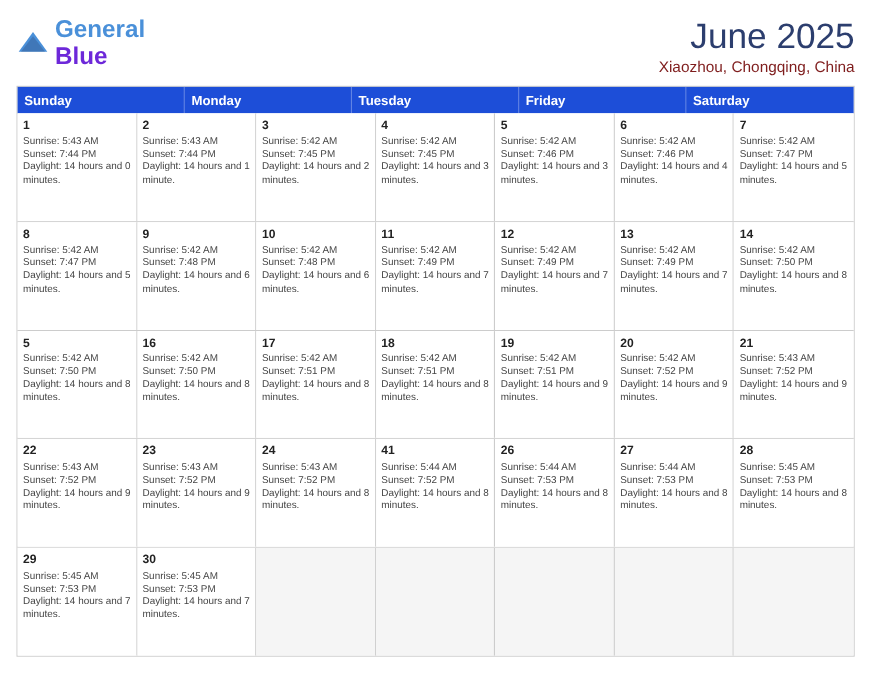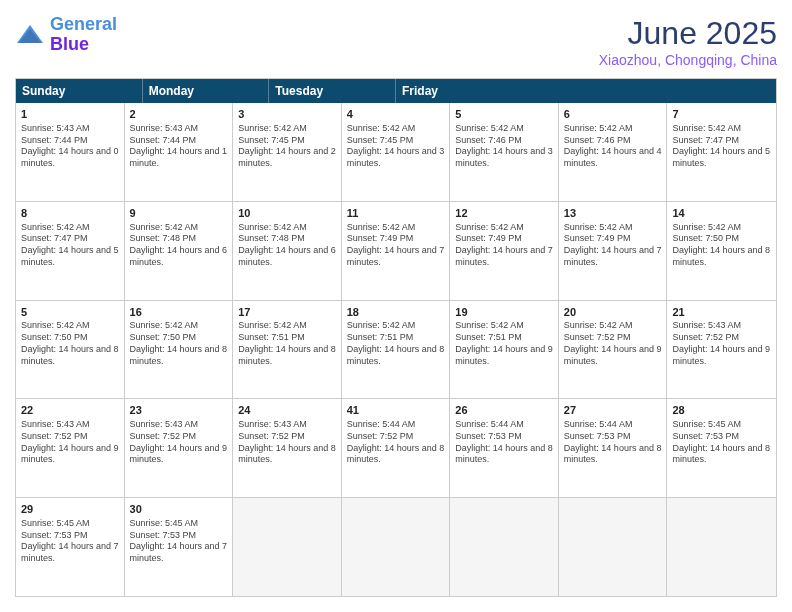--- a/index.html
+++ b/index.html
@@ -22,21 +22,21 @@
       justify-content: space-between;
       align-items: flex-start;
       margin-bottom: 10px;
     }
     .logo {
       display: flex;
       align-items: center;
       gap: 5px;
     }
     .logo-text {
-      font-size: 18px;
+      font-size: 22px;
       font-weight: bold;
       color: #2c3e6e;
       line-height: 1.1;
     }
     .logo-text span {
       color: #4a90d9;
     }
     .logo-icon {
       width: 30px;
       height: 24px;
@@ -44,32 +44,32 @@
     .title-block {
       text-align: right;
     }
     .main-title {
       font-size: 32px;
       font-weight: normal;
       color: #2c3e6e;
     }
     .subtitle {
       font-size: 14px;
-      color: #8b5cf6;
+      color: #7f1d1d;
     }
     .calendar {
       flex: 1;
       display: flex;
       flex-direction: column;
       border: 1px solid #ccc;
     }
     .cal-header {
       display: grid;
-      grid-template-columns: repeat(6, 1fr);
-      background: #0c4a6e;
+      grid-template-columns: repeat(5, 1fr);
+      background: #1d4ed8;
     }
     .cal-header-cell {
       color: #fff;
       font-size: 12px;
       font-weight: bold;
       padding: 5px 6px;
       text-align: left;
       border-right: 1px solid rgba(255,255,255,0.3);
     }
     .cal-header-cell:last-child { border-right: none; }
@@ -128,20 +128,21 @@
       <div class="subtitle">Xiaozhou, Chongqing, China</div>
     </div>
   </div>
 
   <div class="calendar">
     <div class="cal-header">
       <div class="cal-header-cell">Sunday</div>
       <div class="cal-header-cell">Monday</div>
       <div class="cal-header-cell">Tuesday</div>
       <div class="cal-header-cell">Friday</div>
+      <div class="cal-header-cell">Saturday</div>
     </div>
     <div class="cal-body">
 
       <div class="cal-row">
         <div class="cal-cell">
           <div class="day-num">1</div>
           <div class="cell-text">Sunrise: 5:43 AM<br>Sunset: 7:44 PM<br>Daylight: 14 hours and 0 minutes.</div>
         </div>
         <div class="cal-cell">
           <div class="day-num">2</div>

